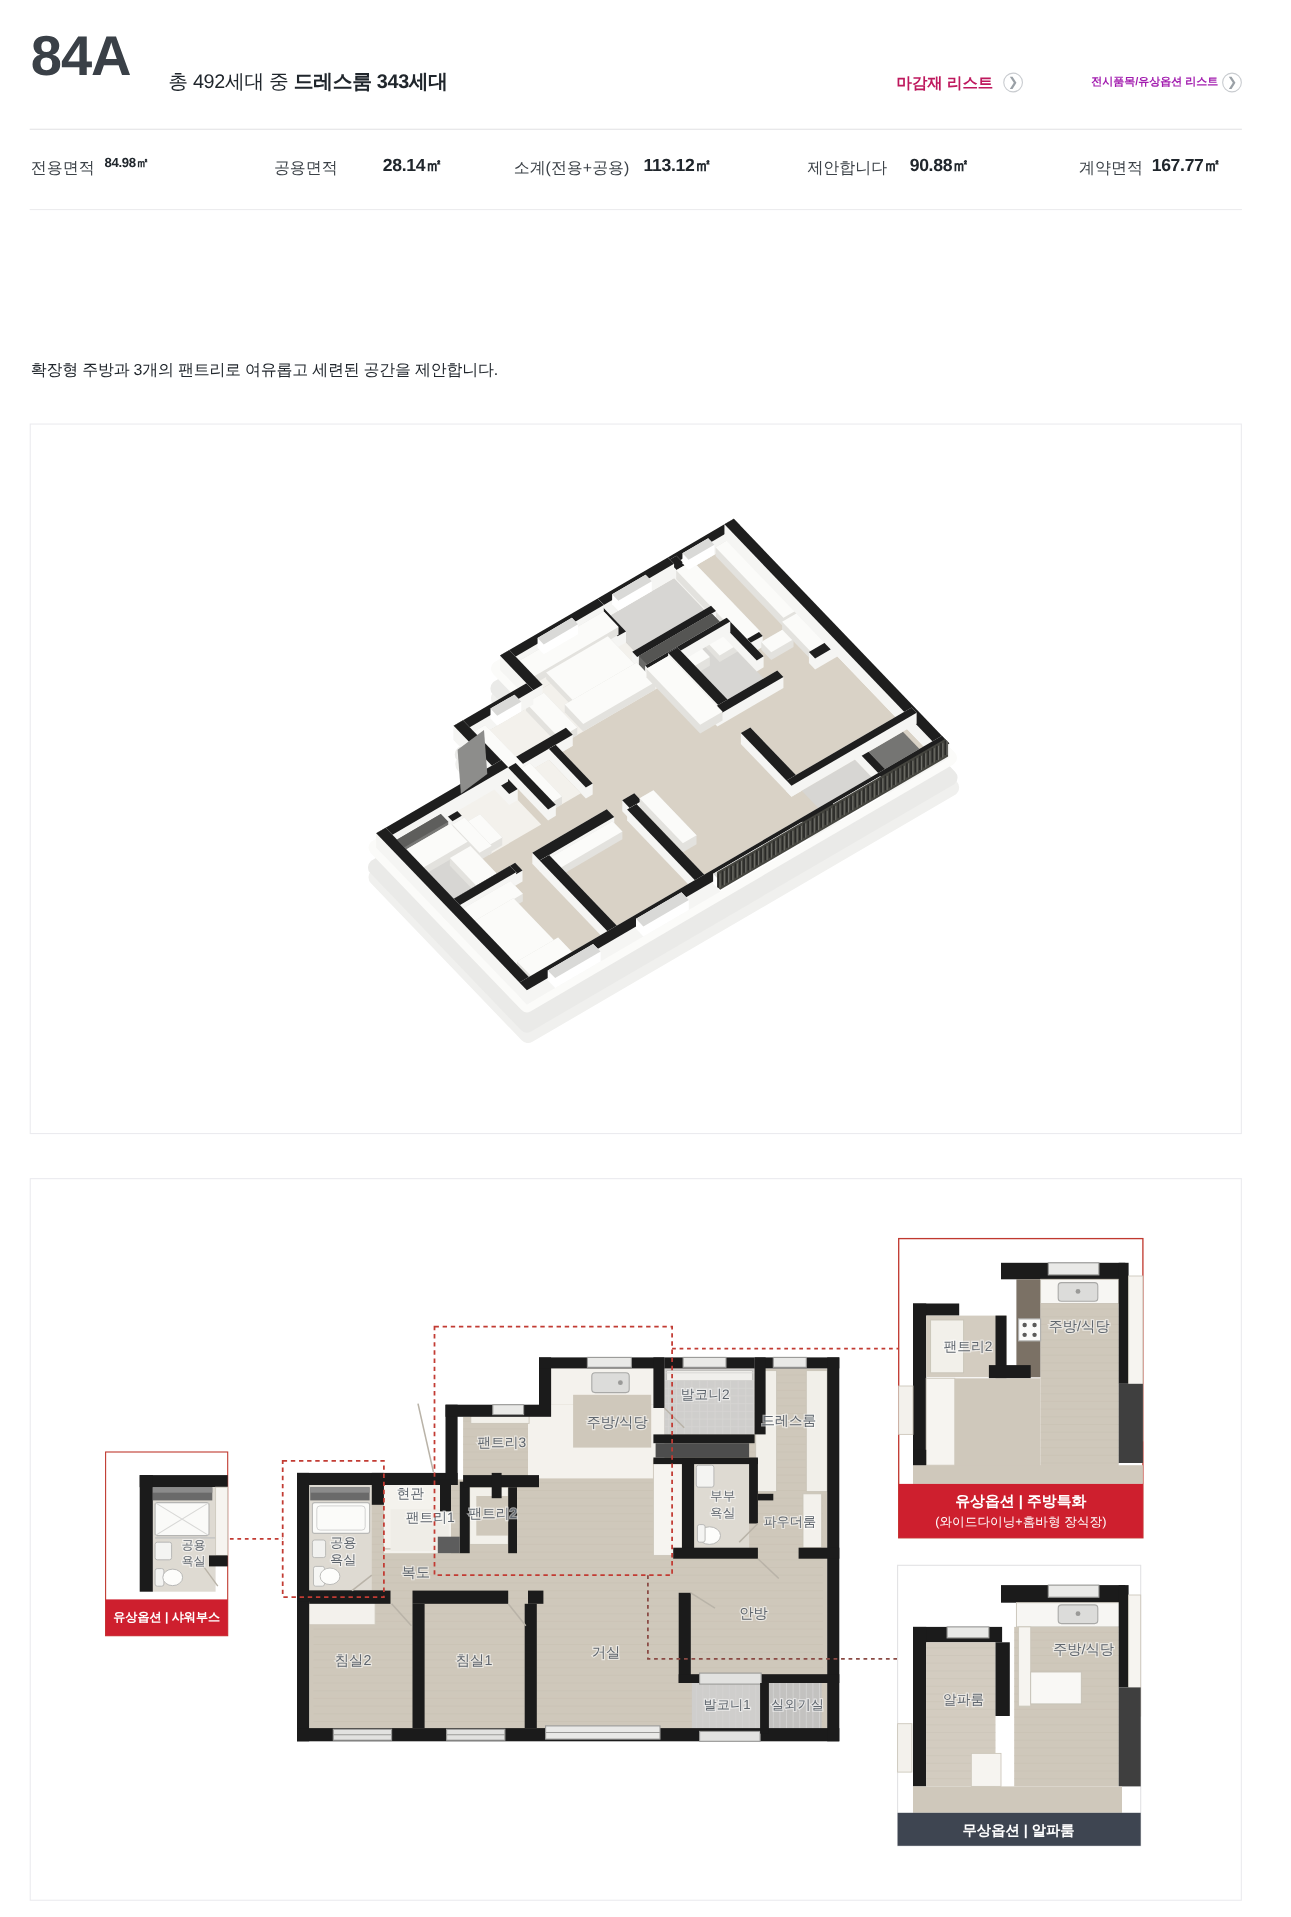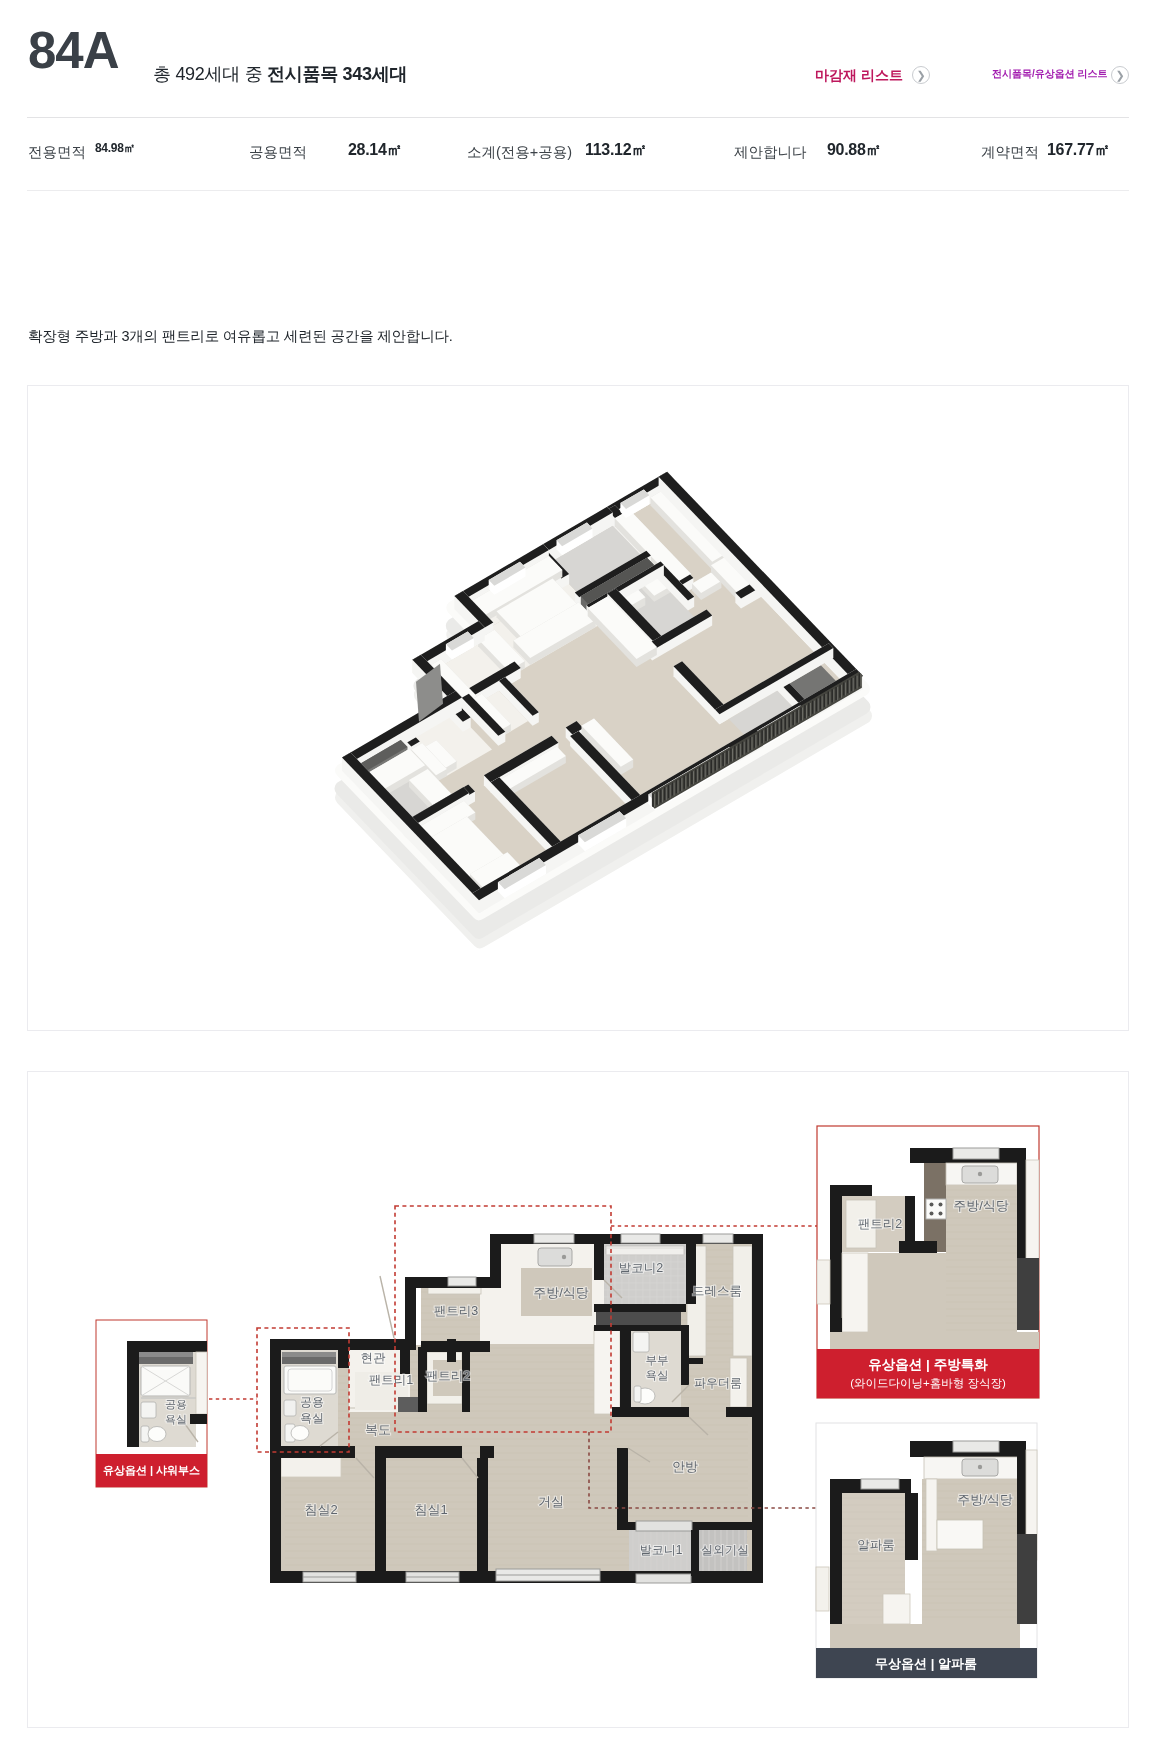--- a/index.html
+++ b/index.html
@@ -6,21 +6,21 @@
   body{font-family:"Liberation Sans",sans-serif;}
   #page{position:relative;width:1174px;height:1743px;background:#fff;overflow:hidden;}
   .abs{position:absolute;}
 </style>
 </head>
 <body>
 <div id="page">
 
   <div class="abs" style="left:28px;top:21px;font-size:51px;font-weight:bold;color:#3a4047;letter-spacing:-1px;">84A</div>
 
-  <div class="abs" style="left:153px;top:62px;font-size:18px;color:#20262c;letter-spacing:-0.3px;">총 492세대 중 <b>전시품목 343세대</b></div>
+  <div class="abs" style="left:153px;top:62px;font-size:18px;color:#20262c;letter-spacing:-0.3px;">총 492세대 중 <b>드레스룸 343세대</b></div>
 
   <div class="abs" style="left:815px;top:67px;font-size:14px;color:#be185d;font-weight:600;">마감재 리스트</div>
 
   <div class="abs" style="left:912px;top:66px;width:16px;height:16px;border:1px solid #c9ccd0;border-radius:50%;color:#9aa0a6;font-size:11px;line-height:16px;text-align:center;">❯</div>
 
   <div class="abs" style="left:992px;top:67px;font-size:10px;color:#a21caf;font-weight:600;">전시품목/유상옵션 리스트</div>
 
   <div class="abs" style="left:1111px;top:66px;width:16px;height:16px;border:1px solid #c9ccd0;border-radius:50%;color:#9aa0a6;font-size:11px;line-height:16px;text-align:center;">❯</div>
 
   <div class="abs" style="left:27px;top:117px;width:1102px;height:1px;background:#e3e3e5;"></div>

